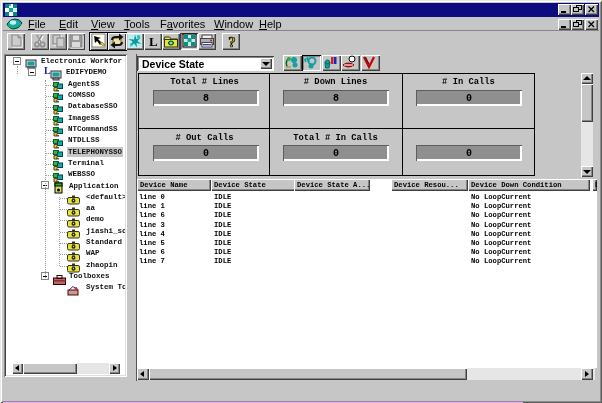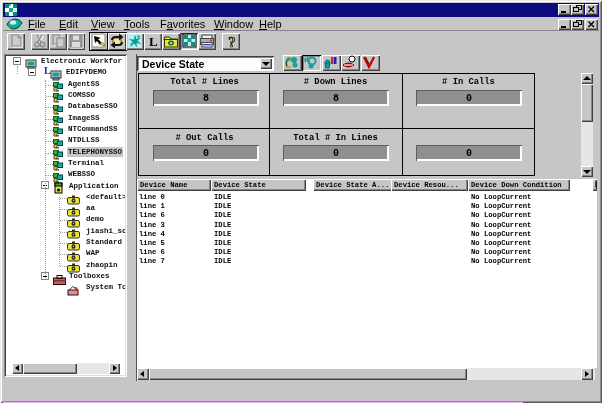--- a/index.html
+++ b/index.html
@@ -475,21 +475,21 @@
     </div>
 
     <div id="stats">
       <div class="vline" style="left:130px"></div>
       <div class="vline" style="left:263px"></div>
       <div class="hline"></div>
       <div class="slabel" style="left:131px;top:3px"># Down Lines</div>
       <div class="slabel" style="left:0px;top:3px">Total # Lines</div>
       <div class="slabel" style="left:264px;top:3px"># In Calls</div>
       <div class="slabel" style="left:0px;top:59px"># Out Calls</div>
-      <div class="slabel" style="left:131px;top:59px">Total # In Lines</div>
+      <div class="slabel" style="left:131px;top:59px">Total # In Calls</div>
       <div class="sbox" style="left:14px;top:16px">
           <div class="sval">8</div>
         </div>
       <div class="sbox" style="left:144px;top:16px">
           <div class="sval">8</div>
         </div>
       <div class="sbox" style="left:277px;top:16px">
           <div class="sval">0</div>
         </div>
       <div class="sbox" style="left:14px;top:71px">
@@ -508,23 +508,23 @@
         </div>
       <div class="thumb" style="left:0;top:11px;width:12px;height:38px"></div>
       <div class="sbtn" style="left:0;top:93px;width:12px;height:11px">
           <div class="arr" style="left:2px;top:4px;border-left:4px solid transparent;border-right:4px solid transparent;border-top:4px solid #000"></div>
         </div>
     </div>
 
     <div id="table">
       <div class="hcell" style="left:0px;width:74px">Device Name</div>
       <div class="hcell" style="left:74px;width:95px">Device State</div>
-      <div class="hcell" style="left:176px;width:85px">Device State A...</div>
+      <div class="hcell" style="left:157px;width:76px">Device State A...</div>
       <div class="hcell" style="left:254px;width:77px">Device Resou...</div>
-      <div class="hcell" style="left:331px;width:102px">Device Down Condition</div>
+      <div class="hcell" style="left:331px;width:122px">Device Down Condition</div>
       <div class="hcell" style="left:455px;width:5px">D</div>
     <div class="drow" style="left:2px;top:14px">line 0</div>
         <div class="drow" style="left:77px;top:14px">IDLE</div>
         <div class="drow" style="left:334px;top:14px">No LoopCurrent</div>
         <div class="drow" style="left:2px;top:23.2px">line 1</div>
         <div class="drow" style="left:77px;top:23.2px">IDLE</div>
         <div class="drow" style="left:334px;top:23.2px">No LoopCurrent</div>
         <div class="drow" style="left:2px;top:32.4px">line 6</div>
         <div class="drow" style="left:77px;top:32.4px">IDLE</div>
         <div class="drow" style="left:334px;top:32.4px">No LoopCurrent</div>

